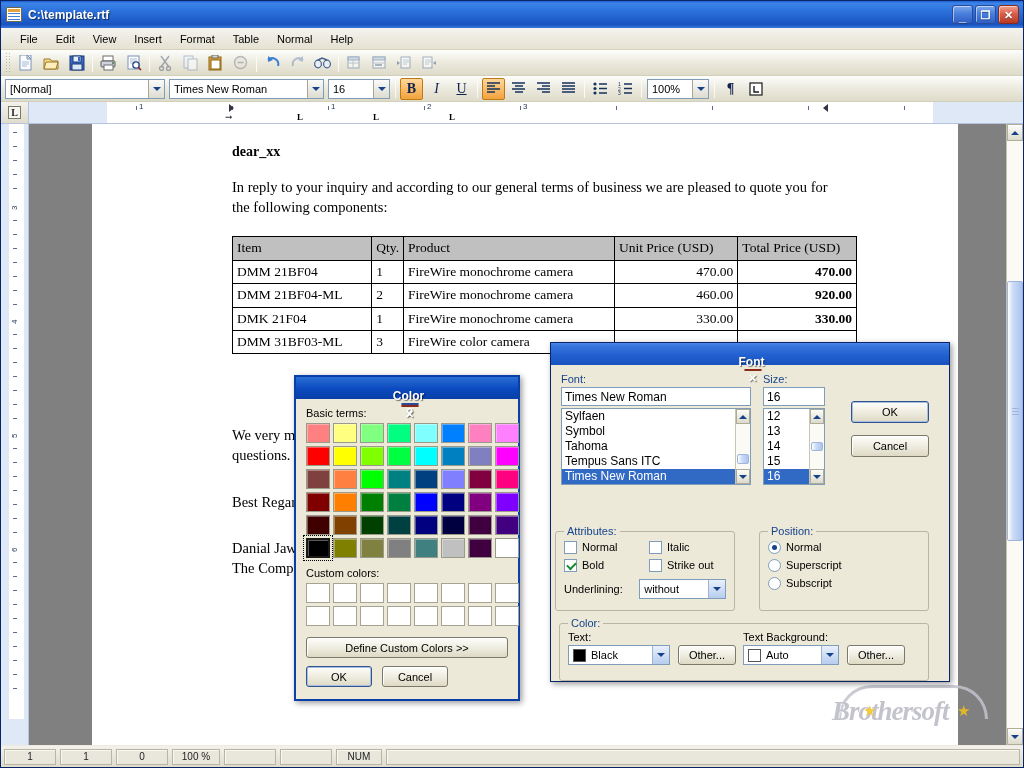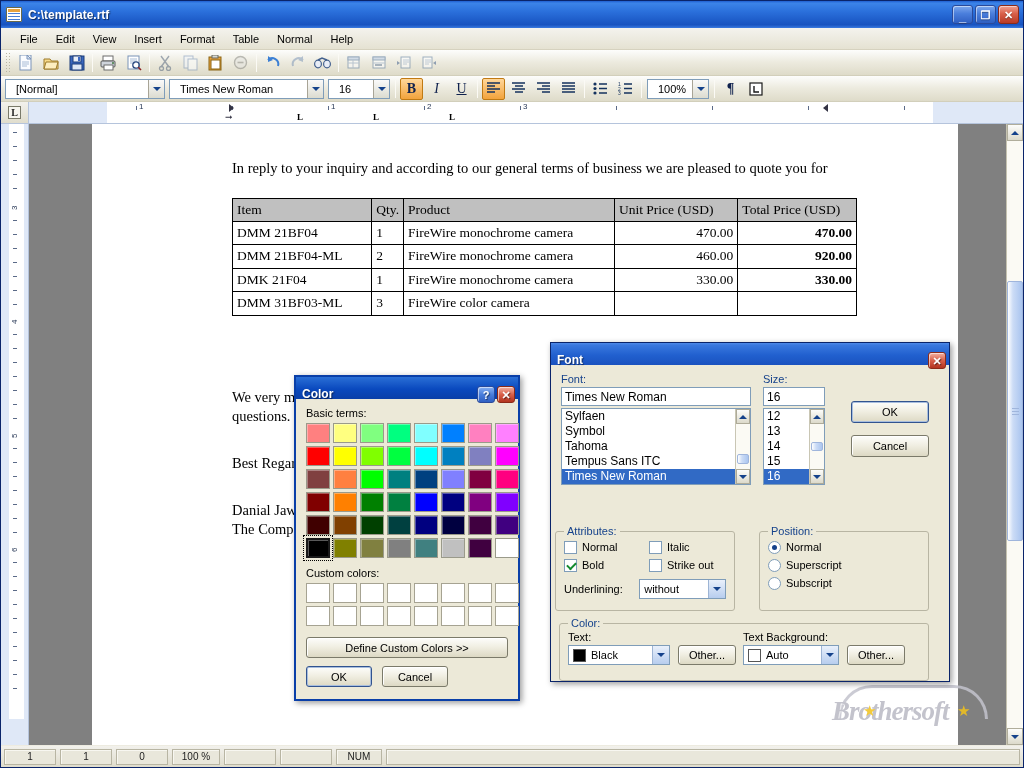--- a/index.html
+++ b/index.html
@@ -104,21 +104,21 @@
     font-family: "Liberation Serif", serif;
     font-size: 14px; font-weight: bold; color:#10224e;
   }
 
   
   .combo {
     height: 20px; display: flex; align-items: center;
     border: 1px solid #7f9db9; background: #fff; margin: 0 2px;
     font-size: 11px; position: relative;
   }
-  .combo .ctext { padding: 0 10px; flex: 1 1 auto; white-space: nowrap;
+  .combo .ctext { padding: 0 4px; flex: 1 1 auto; white-space: nowrap;
                   overflow: hidden; line-height: 18px; }
   .combo .carrow {
     width: 16px; height: 18px; flex: 0 0 16px;
     background: linear-gradient(to bottom,#fafafa,#dcdcd0);
     border-left: 1px solid #a8a496;
     display:flex; align-items:center; justify-content:center;
   }
   .arrow-d { width:0;height:0;border-left:4px solid transparent;
              border-right:4px solid transparent;border-top:4px solid #15428b; }
 
@@ -229,20 +229,21 @@
 
   
   .dialog {
     position: absolute; background: #ece9d8;
     border: 1px solid #0a246a; box-shadow: 2px 2px 6px rgba(0,0,0,.4);
   }
   .dlg-title {
     height: 22px; display: flex; align-items: center; padding: 12px 3px 0 6px;
     color:#fff; font-weight:bold; font-size:12px;
     text-shadow: 1px 1px 1px rgba(0,0,0,.5);
+    flex-direction: column;
   }
   .dlg-title .t { flex:1 1 auto; }
   .dlg-btn-sm {
     width:18px;height:17px;border-radius:3px;border:1px solid #2a4a9a;
     position:relative; margin-left:2px;
     background: linear-gradient(to bottom,#86b0f2,#4a7edc 50%,#2f5fc2);
     box-shadow: inset 1px 1px 0 rgba(255,255,255,.55);
   }
   .dlg-btn-sm.close{
     background: linear-gradient(to bottom,#f3b2a2,#d9604a 50%,#b3341f);
@@ -736,22 +737,24 @@
       <div class="vr-tick" style="top:522px"></div>
         <div class="vr-tick" style="top:536px"></div>
       <div class="vr-tick" style="top:550px"></div>
         <div class="vr-tick" style="top:564px"></div>
     </div>
 
     <div class="doc-scroll">
       <div class="page">
         <div class="doc-body">
 
+          <p class="greet">dear_xx</p>
           <div class="sp"></div>
           <p>In reply to your inquiry and according to our general terms of business we are pleased to quote you for</p>
+          <p>the following components:</p>
           <div class="sp"></div>
 
           <table class="quote">
             <thead>
               <tr>
                 <th style="width:140px">Item</th>
                 <th style="width:30px">Qty.</th>
                 <th style="width:212px">Product</th>
                 <th style="width:124px">Unit Price (USD)</th>
                 <th style="width:119px">Total Price (USD)</th>

